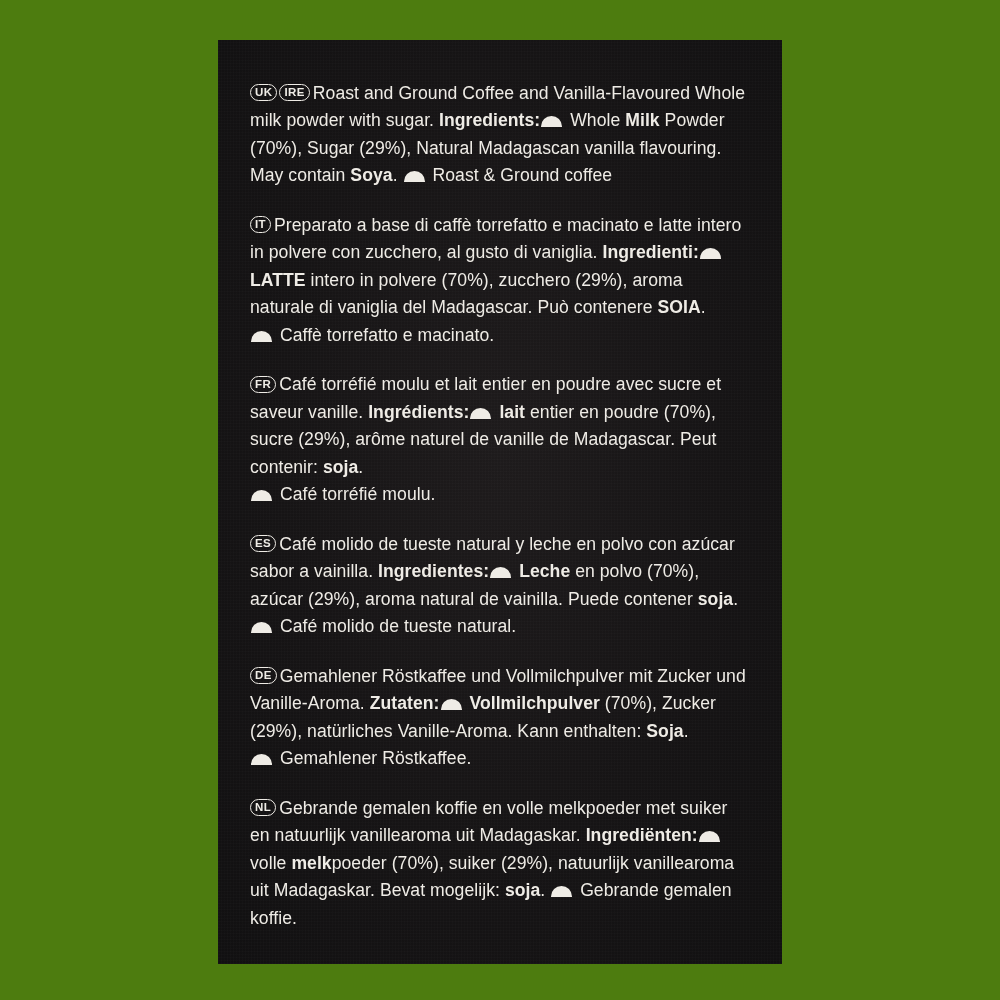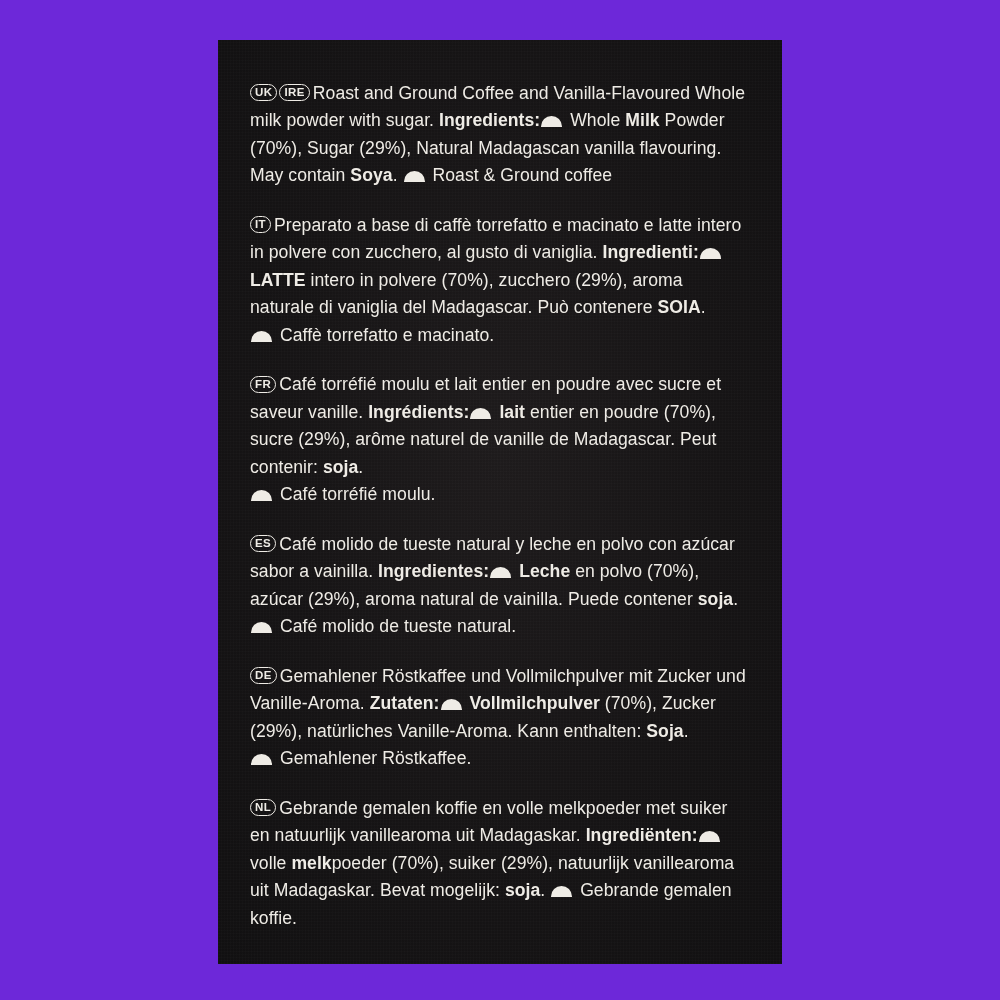--- a/index.html
+++ b/index.html
@@ -8,21 +8,21 @@
     padding: 0;
     width: 1000px;
     height: 1000px;
     background: #0d0b0c;
     font-family: "Liberation Sans", sans-serif;
   }
   #page {
     position: relative;
     width: 1000px;
     height: 1000px;
-    background: #6d28d9;
+    background: #4d7c0f;
     overflow: hidden;
   }
   
   #label-panel {
     position: absolute;
     left: 218px;
     top: 40px;
     width: 564px;
     height: 924px;
     background:

